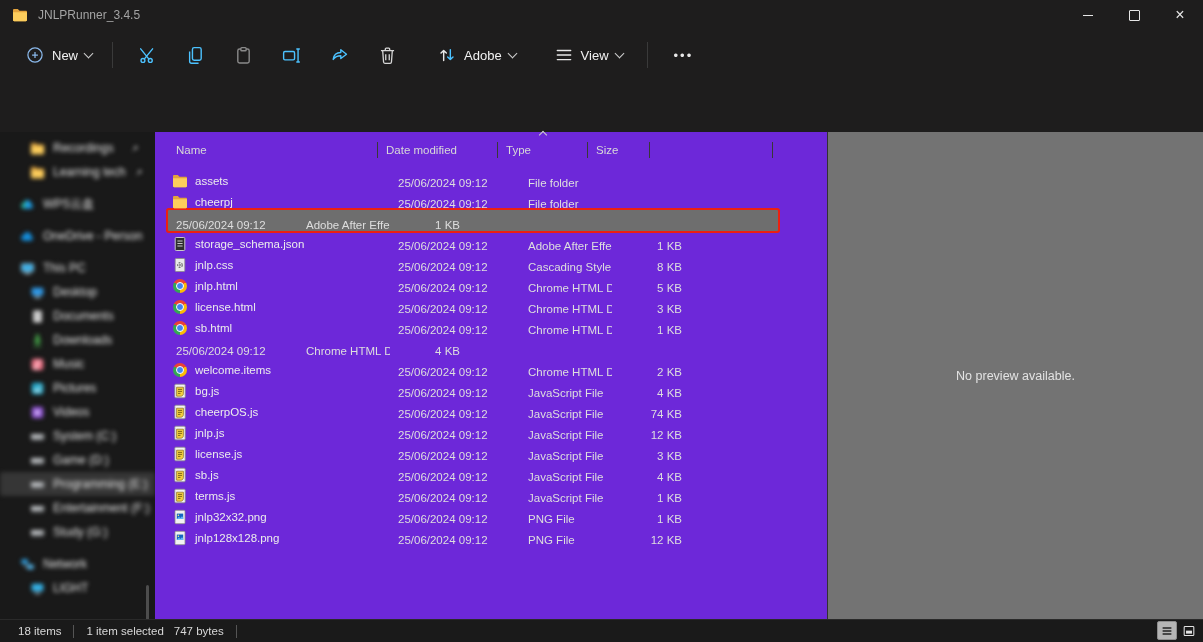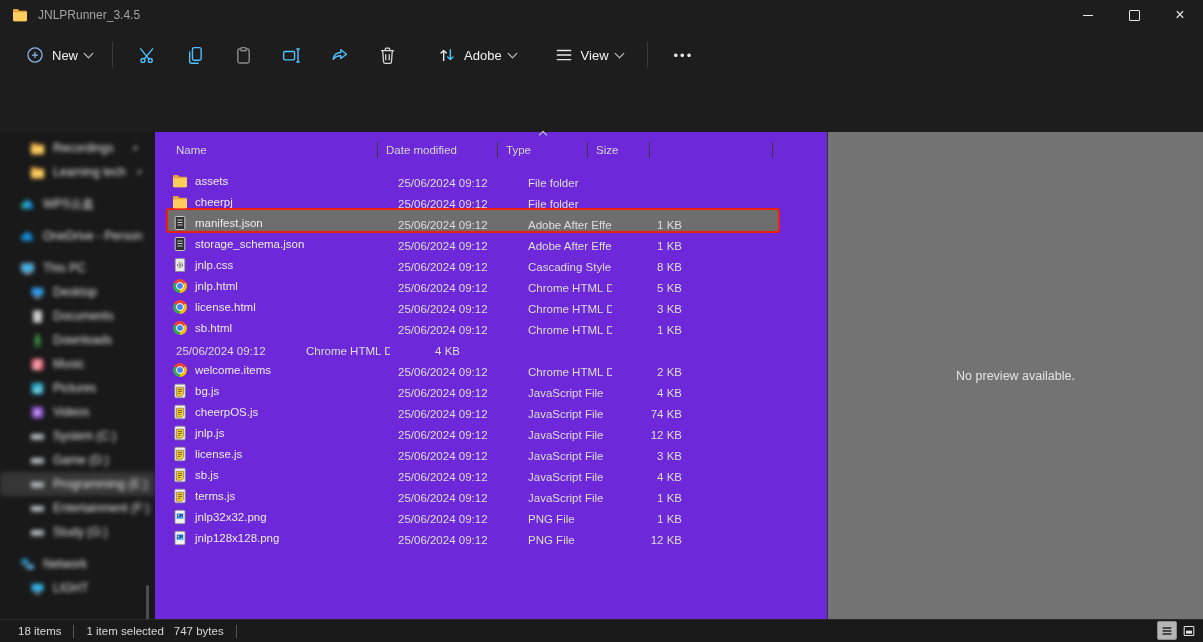--- a/index.html
+++ b/index.html
@@ -458,29 +458,20 @@
               </svg>
             </span>
             <span class="f-name">cheerpj</span>
           </span>
           <span class="c-date">25/06/2024 09:12</span>
           <span class="c-type">File folder</span>
           <span class="c-size"></span>
           <span class="c-fill"></span>
         </div>
         <div class="frow sel">
-          <span class="c-name">
-            <span class="f-ic">
-              <svg viewBox="0 0 16 16" width="100%" height="100%">
-                <rect x="3.2" y="1.5" width="9.6" height="13" rx="1" fill="#2e2e2e" stroke="#c9c9c9"></rect>
-                <path stroke="#c9c9c9" d="M5.4 5h5.2M5.4 7.5h5.2M5.4 10h5.2"></path>
-              </svg>
-            </span>
-            <span class="f-name">manifest.json</span>
-          </span>
           <span class="c-date">25/06/2024 09:12</span>
           <span class="c-type">Adobe After Effect...</span>
           <span class="c-size">1 KB</span>
           <span class="c-fill"></span>
         </div>
         <div class="frow">
           <span class="c-name">
             <span class="f-ic">
               <svg viewBox="0 0 16 16" width="100%" height="100%">
                 <rect x="3.2" y="1.5" width="9.6" height="13" rx="1" fill="#2e2e2e" stroke="#c9c9c9"></rect>

